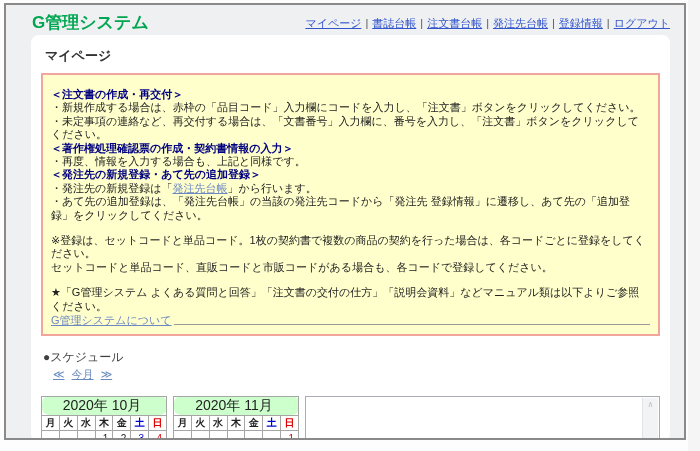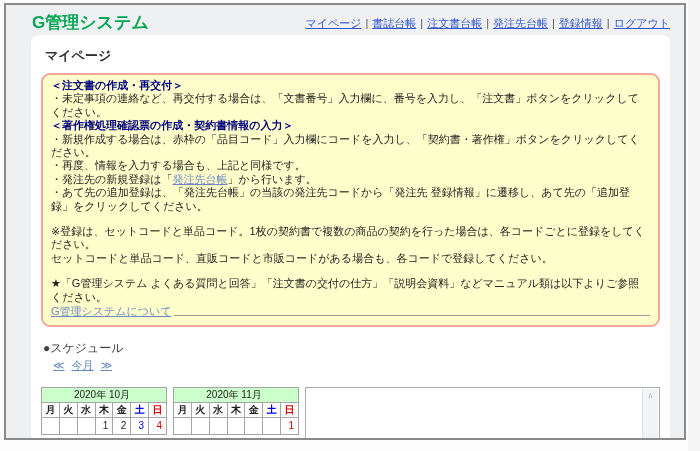--- a/index.html
+++ b/index.html
@@ -13,36 +13,36 @@
   .top-nav { position:absolute; right:14px; top:11px; font-size:11px; color:#777; }
   .top-nav a { color:#3355cc; text-decoration:underline; cursor:pointer; }
   .top-nav .sep { margin:0 4px; color:#555; }
 
   
   .card { position:absolute; left:25px; top:30px; width:639px; height:407px;
           background:#ffffff; border-radius:8px; padding:8px 10px; overflow:hidden; }
   .page-title { font-size:13px; font-weight:bold; color:#333; margin:4px 0 0 4px; }
 
   
-  .notice { margin-top:8px; background:#ffffcc; border:2px solid #f2a69b; border-radius:9px;
-            padding:4px 8px 6px 8px; font-size:11px; line-height:13.4px; color:#222; }
+  .notice { margin-top:8px; background:#ffffcc; border:2px solid #f2a69b; border-radius:0;
+            padding:13px 8px 6px 8px; font-size:11px; line-height:13.4px; color:#222; }
   .notice .sec-h { color:#000080; font-weight:bold; }
   .notice a { color:#6d88c3; text-decoration:underline; cursor:pointer; }
   .notice .gap { height:12px; }
   .rule-row { display:flex; align-items:flex-end; margin-top:1px; }
   .rule-row .rule { flex:1; border-bottom:1px solid #999; margin:0 0 3px 2px; }
 
   
   .sched-h { font-size:12px; color:#404040; margin:13px 0 0 2px; }
   .cal-nav { font-size:11px; margin:1px 0 14px 12px; }
   .cal-nav a { color:#6688bb; text-decoration:underline; cursor:pointer; margin-right:4px; }
   .sched-row { display:flex; align-items:flex-start; margin-top:2px; }
   table.cal { border-collapse:collapse; width:126px; table-layout:fixed; font-size:10px; margin-right:6px; }
   table.cal td, table.cal th { border:1px solid #a6a6a6; height:17px; background:#fff; color:#222; }
-  table.cal .cap { background:#ccffcc; text-align:center; height:14px; font-size:10px; }
+  table.cal .cap { background:#ccffcc; text-align:center; height:14px; font-size:14px;border-radius:7px; }
   table.cal th { height:14px; text-align:center; font-weight:bold; }
   table.cal td { text-align:right; padding-right:4px; }
   table.cal .sat { color:#0000cc; }
   table.cal .sun { color:#dd0000; }
 
   .memo { flex:1; height:104px; background:#fff; border:1px solid #a9acb2; position:relative; font-size:11px; }
   .memo .sb { position:absolute; top:1px; right:1px; bottom:1px; width:16px; background:#f2f3f4;
               border-left:1px solid #e2e3e4; display:flex; flex-direction:column; justify-content:space-between; align-items:center; }
   .memo .sb span { color:#b9bdc2; font-size:8px; line-height:14px; }
 </style>
@@ -54,24 +54,25 @@
 
   <div class="top-nav">
     <a>マイページ</a><span class="sep">|</span><a>書誌台帳</a><span class="sep">|</span><a>注文書台帳</a><span class="sep">|</span><a>発注先台帳</a><span class="sep">|</span><a>登録情報</a><span class="sep">|</span><a>ログアウト</a>
   </div>
 
   <div class="card">
     <div class="page-title">マイページ</div>
 
     <div class="notice">
       <div class="sec-h">＜注文書の作成・再交付＞</div>
+      <div>・新規作成する場合は、赤枠の「品目コード」入力欄にコードを入力し、「注文書」ボタンをクリックしてください。</div>
       <div>・未定事項の連絡など、再交付する場合は、「文書番号」入力欄に、番号を入力し、「注文書」ボタンをクリックしてください。</div>
       <div class="sec-h">＜著作権処理確認票の作成・契約書情報の入力＞</div>
-      <div>・新規作成する場合は、赤枠の「品目コード」入力欄にコードを入力し、「契約書・著作権」ボタンをクリックしてください。</div>
       <div>・再度、情報を入力する場合も、上記と同様です。</div>
+      <div class="sec-h">＜発注先の新規登録・あて先の追加登録＞</div>
       <div><span>・発注先の新規登録は「</span><a>発注先台帳</a><span>」から行います。</span></div>
       <div>・あて先の追加登録は、「発注先台帳」の当該の発注先コードから「発注先 登録情報」に遷移し、あて先の「追加登録」をクリックしてください。</div>
       <div class="gap"></div>
       <div>※登録は、セットコードと単品コード。1枚の契約書で複数の商品の契約を行った場合は、各コードごとに登録をしてください。</div>
       <div>セットコードと単品コード、直販コードと市販コードがある場合も、各コードで登録してください。</div>
       <div class="gap"></div>
       <div>★「G管理システム よくある質問と回答」「注文書の交付の仕方」「説明会資料」などマニュアル類は以下よりご参照ください。</div>
       <div class="rule-row">
         <a>G管理システムについて</a>
         <span class="rule"></span>

